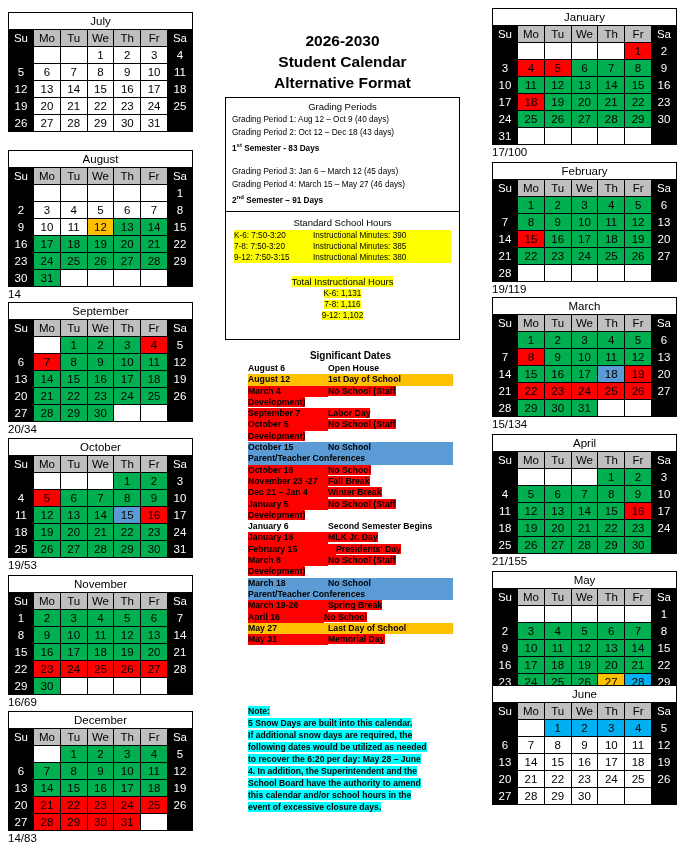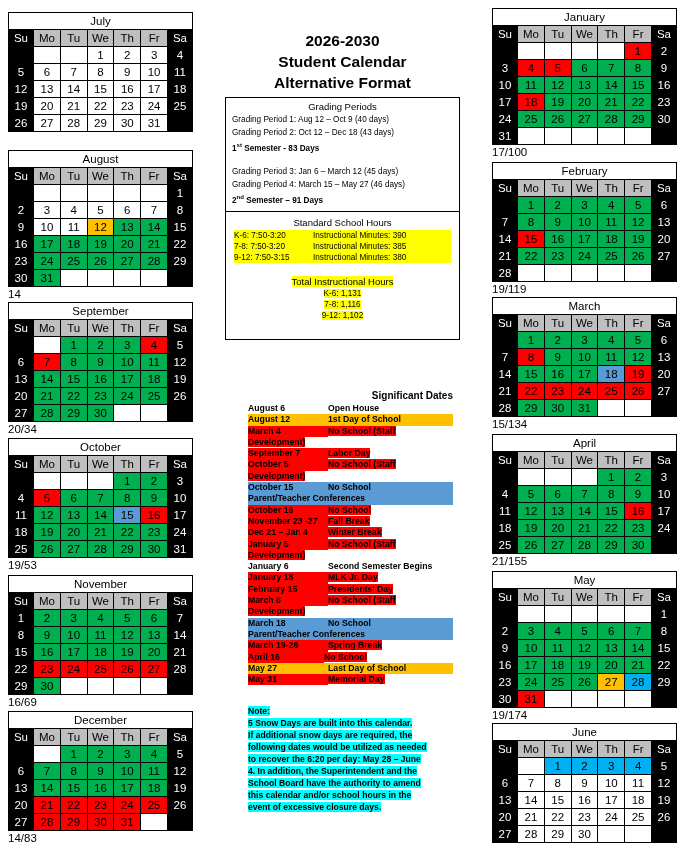--- a/index.html
+++ b/index.html
@@ -26,21 +26,21 @@
   .box .h { text-align:center; font-size:9.5px; margin:3px 0 2px; }
   .box .ln { padding-left:6px; line-height:12.5px; white-space:nowrap; }
   .box .bold { font-weight:bold; }
   .hl { background:#ffff00; }
   .hours-row { display:flex; padding-left:8px; line-height:11px; }
   .hours-row span { background:#ffff00; }
   .hours-row .c1 { width:79px; display:inline-block; }
   .hours-row .c2 { width:138px; display:inline-block; }
   .tot { text-align:center; line-height:11px; }
   .sig { position:absolute; left:248px; top:350px; width:205px; font-size:8.7px; font-weight:bold; }
-  .sig .sh { text-align:right; font-size:10px; margin-bottom:2px;margin-top:40px; }
+  .sig .sh { text-align:center; font-size:10px; margin-bottom:2px; }
   .ev { line-height:11.3px; white-space:nowrap; }
   .evfull { line-height:11.3px; }
   .orange-bar { background:#ffc000; }
   .blue-bar { background:#5b9bd5; }
   .red-bg { background:#ff0000; }
   .note { position:absolute; left:248px; top:705px; width:205px; font-size:8.6px; font-weight:bold;
           line-height:12px; }
   .note span { background:#00ffff;margin-top:32px; }
 </style>
 </head>
@@ -96,21 +96,21 @@
       <div class="ev"><span class="red-bg" style="display:inline-block;width:80px">March 4</span><span class="red-bg">No School (Staff</span><div><span class="red-bg">Development)</span></div></div>
       <div class="ev"><span class="red-bg" style="display:inline-block;width:80px">September 7</span><span class="red-bg">Labor Day</span></div>
       <div class="ev"><span class="red-bg" style="display:inline-block;width:80px">October 5</span><span class="red-bg">No School (Staff</span><div><span class="red-bg">Development)</span></div></div>
       <div class="evfull blue-bar"><span class="d" style="display:inline-block;width:80px">October 15</span><span>No School</span><div>Parent/Teacher Conferences</div></div>
       <div class="ev"><span class="red-bg" style="display:inline-block;width:80px">October 16</span><span class="red-bg">No School</span></div>
       <div class="ev"><span class="red-bg" style="display:inline-block;width:80px">November 23 -27</span><span class="red-bg">Fall Break</span></div>
       <div class="ev"><span class="red-bg" style="display:inline-block;width:80px">Dec 21 – Jan 4</span><span class="red-bg">Winter Break</span></div>
       <div class="ev"><span class="red-bg" style="display:inline-block;width:80px">January 5</span><span class="red-bg">No School (Staff</span><div><span class="red-bg">Development)</span></div></div>
       <div class="ev"><span style="display:inline-block;width:80px">January 6</span><span>Second Semester Begins</span></div>
       <div class="ev"><span class="red-bg" style="display:inline-block;width:80px">January 18</span><span class="red-bg">MLK Jr. Day</span></div>
-      <div class="ev"><span class="red-bg" style="display:inline-block;width:80px">February 15</span><span class="red-bg">Presidents' Day</span></div>
+      <div class="ev"><span class="red-bg" style="display:inline-block;width:88px">February 15</span><span class="red-bg">Presidents' Day</span></div>
       <div class="ev"><span class="red-bg" style="display:inline-block;width:80px">March 8</span><span class="red-bg">No School (Staff</span><div><span class="red-bg">Development)</span></div></div>
       <div class="evfull blue-bar"><span class="d" style="display:inline-block;width:80px">March 18</span><span>No School</span><div>Parent/Teacher Conferences</div></div>
       <div class="ev"><span class="red-bg" style="display:inline-block;width:80px">March 19-26</span><span class="red-bg">Spring Break</span></div>
       <div class="ev"><span class="red-bg" style="display:inline-block;width:76px">April 16</span><span class="red-bg">No School</span></div>
       <div class="evfull orange-bar"><span class="d" style="display:inline-block;width:80px">May 27</span><span>Last Day of School</span></div>
       <div class="ev"><span class="red-bg" style="display:inline-block;width:80px">May 31</span><span class="red-bg">Memorial Day</span></div>
     </div>
 </div>
 
 <div class="note" id="note">
@@ -948,21 +948,21 @@
             <td class="w"></td>
             <td class="w"></td>
             <td class="w"></td>
             <td class="w"></td>
             <td class="we"></td>
           </tr>
         </tbody>
       </table>
       <div class="count">19/174</div>
     </div>
-    <div class="month" style="left: 492px; top: 723px; border-radius: 25px;">
+    <div class="month" style="left: 492px; top: 685px; border-radius: 25px;">
       <table>
         <colgroup>
           <col class="sun">
           <col>
           <col>
           <col>
           <col>
           <col>
           <col class="sat">
         </colgroup>

